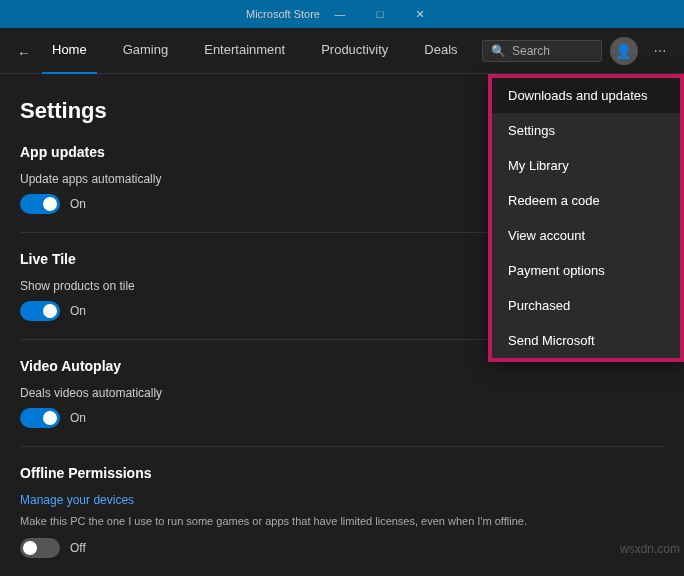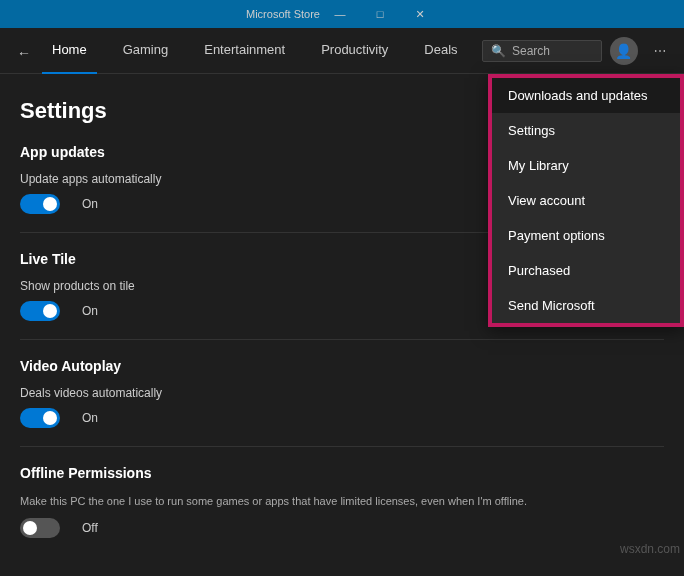--- a/index.html
+++ b/index.html
@@ -147,21 +147,21 @@
     .section-label {
       font-size: 12px;
       color: #ccc;
       margin-bottom: 8px;
     }
 
     
     .toggle-row {
       display: flex;
       align-items: center;
-      gap: 22px;
+      gap: 10px;
     }
     .toggle {
       width: 40px;
       height: 20px;
       background: #0078d4;
       border-radius: 10px;
       position: relative;
       cursor: pointer;
       flex-shrink: 0;
     }
@@ -299,33 +299,35 @@
       <div class="toggle-row">
         <div class="toggle"></div>
         <span class="toggle-label">On</span>
       </div>
     </div>
 
     <div class="divider"></div>
 
     <div>
       <div class="section-title">Offline Permissions</div>
+      <div class="link-text">Manage your devices</div>
       <div class="description">Make this PC the one I use to run some games or apps that have limited licenses, even when I'm offline.</div>
       <div class="toggle-row">
         <div class="toggle off"></div>
         <span class="toggle-label">Off</span>
       </div>
     </div>
 
   </div>
 
   <div class="dropdown-menu">
     <div class="dropdown-item">Downloads and updates</div>
     <div class="dropdown-item">Settings</div>
     <div class="dropdown-item">My Library</div>
+    <div class="dropdown-item">Redeem a code</div>
     <div class="dropdown-item">View account</div>
     <div class="dropdown-item">Payment options</div>
     <div class="dropdown-item">Purchased</div>
     <div class="dropdown-item">Send Microsoft</div>
   </div>
 </div>
 
 <div class="watermark">wsxdn.com</div>
 
 </body></html>

